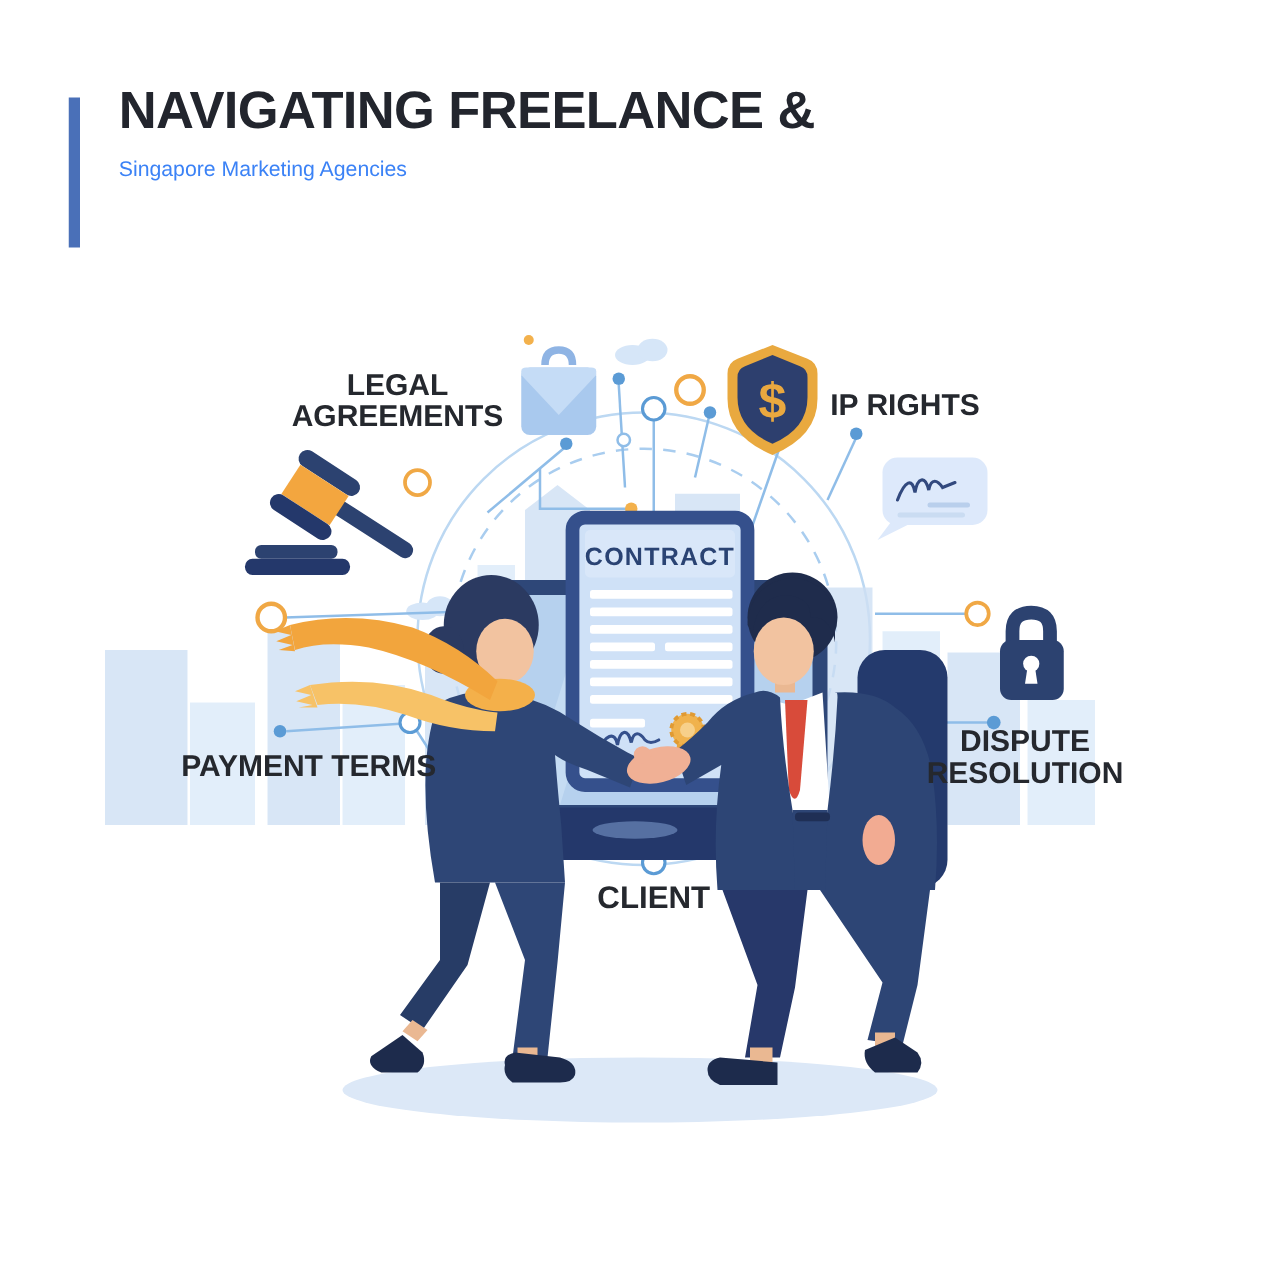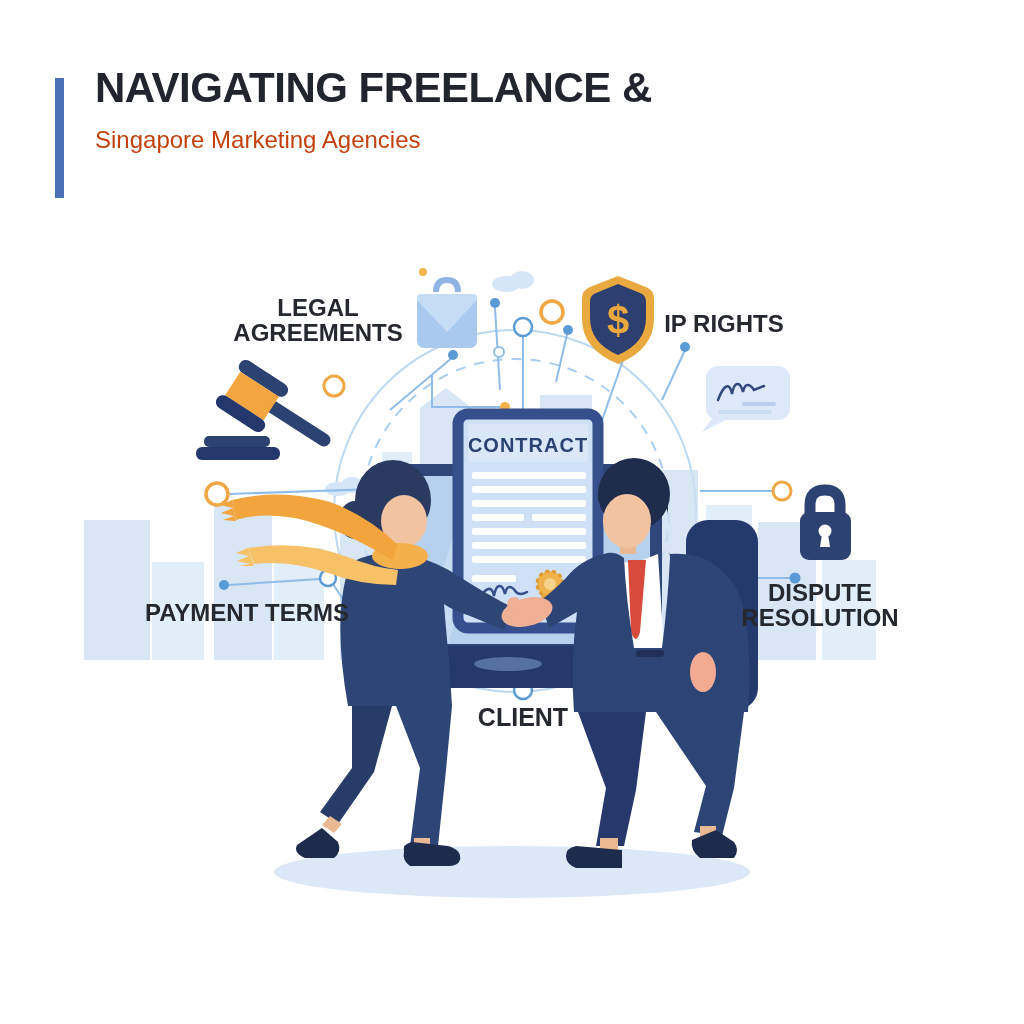--- a/index.html
+++ b/index.html
@@ -1,21 +1,21 @@
 <!DOCTYPE html>
 <html><head>
 <meta charset="utf-8">
 <style>
   html,body{margin:0;padding:0;background:#fff;}
   .canvas{position:relative;width:916px;height:1024px;background:#ffffff;overflow:hidden;
           font-family:"Liberation Sans",sans-serif;}
   .accent-bar{position:absolute;left:55px;top:78px;width:9px;height:120px;background:#4a70b8;}
   .header{position:absolute;left:95px;top:66px;width:860px;}
   .title-line{font-size:42px;line-height:43px;font-weight:bold;color:#22252d;letter-spacing:-0.5px;}
-  .subtitle{margin-top:17px;font-size:24px;color:#c2410c;}
+  .subtitle{margin-top:17px;font-size:17px;color:#3b82f6;}
   .scene{position:absolute;left:0;top:0;width:1024px;height:1024px;}
   svg text{font-family:"Liberation Sans",sans-serif;}
   .lbl{font-size:24px;font-weight:bold;fill:#25282e;}
   .lbl-big{font-size:25px;font-weight:bold;fill:#25282e;}
   .contract-t{font-size:20px;font-weight:bold;fill:#2a4373;letter-spacing:1px;}
   .shield-t{font-size:40px;font-weight:bold;fill:#eaa83f;}
 </style>
 </head>
 <body>
 

